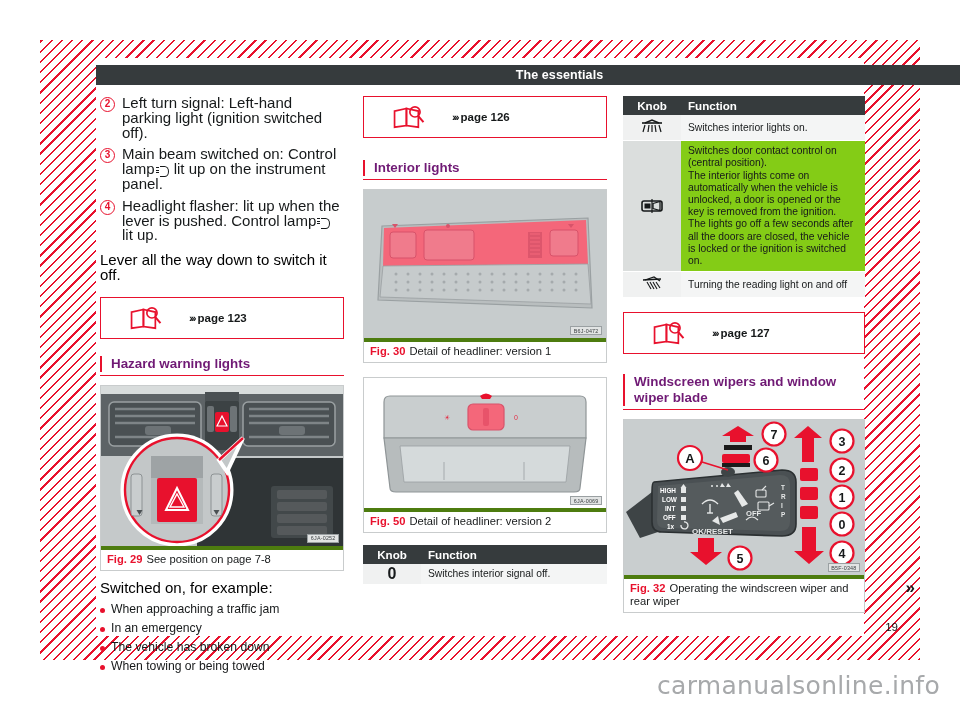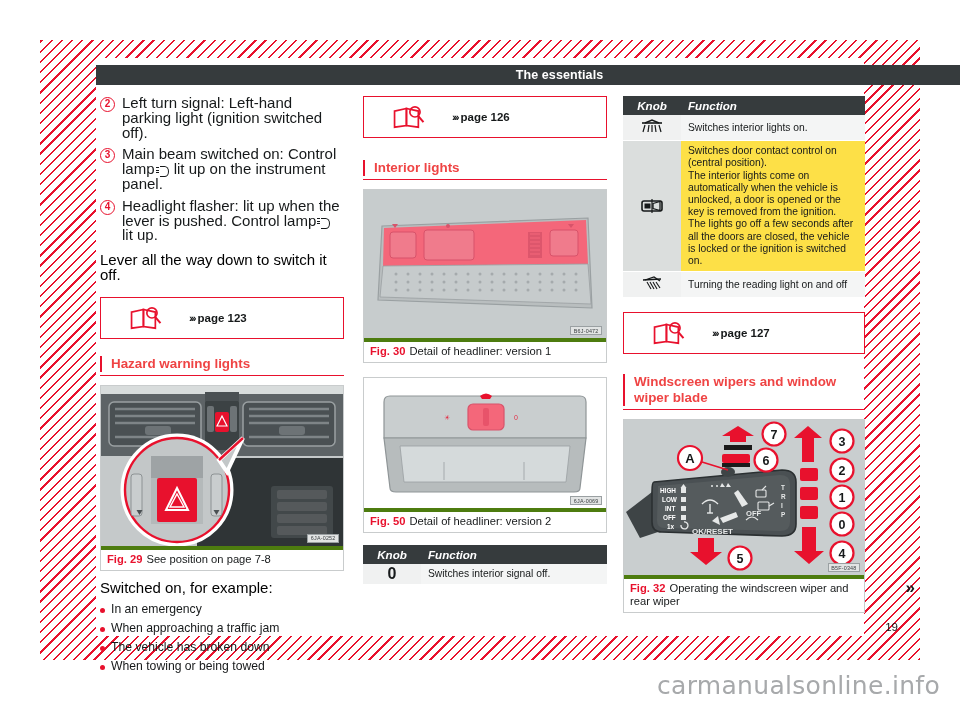--- a/index.html
+++ b/index.html
@@ -114,21 +114,21 @@
     color: #16191a;
     margin-left: 26px;
   }
   .ref-arrows { color: #16191a; letter-spacing: -2px; margin-right: 3px; }
   .book-icon { width: 34px; height: 26px; flex: 0 0 auto; }
 
   
   .section-head {
     font-size: 13.4px;
     font-weight: bold;
-    color: #ef4444;
+    color: #701a75;
     padding-left: 9px;
     border-left: 2.6px solid #e8112d;
     margin-bottom: 3px;
     line-height: 16px;
   }
   .head-rule {
     border: none;
     border-top: 1.3px solid #e8112d;
     margin-bottom: 9px;
   }
@@ -172,39 +172,38 @@
 
   
   table.knob { width: 100%; border-collapse: collapse; }
   table.knob th {
     background: #363b3d;
     color: #ffffff;
     font-size: 11.6px;
     font-weight: bold;
     text-align: left;
     padding: 3px 7px;
-    font-style: italic;
   }
   table.knob th.knob-col { width: 58px; text-align: center; }
   table.knob td {
     font-size: 10.3px;
     line-height: 12.2px;
     color: #16191a;
     padding: 4px 7px;
     vertical-align: middle;
     border-bottom: 1px solid #ffffff;
   }
   table.knob td.knob-cell {
     width: 58px;
     text-align: center;
     font-size: 16px;
     font-weight: bold;
     background: #f0f1f1;
   }
-  table.knob tr.alt td { background: #fde047; }
+  table.knob tr.alt td { background: #84cc16; }
   table.knob tr.alt td.knob-cell { background: #dbdedd; }
   table.knob tr.plain td { background: #f4f5f5; }
   table.knob tr.plain td.knob-cell { background: #f0f1f1; }
 
   
   .page-num {
     position: absolute;
     right: 62px; bottom: 75px;
     font-size: 11.5px;
     color: #16191a;
@@ -329,25 +328,25 @@
     <div class="fig-cap">
       <span class="fig-num">Fig. 29</span><span>See position on page 7-8</span>
     </div>
   </div>
 
   <div class="body-para">Switched on, for example:</div>
 
   <div style="margin-top:6px">
     <div class="bullet-row">
       <span class="bullet-dot"></span>
-      <span>In an emergency</span>
+      <span>When approaching a traffic jam</span>
     </div>
     <div class="bullet-row">
       <span class="bullet-dot"></span>
-      <span>When approaching a traffic jam</span>
+      <span>In an emergency</span>
     </div>
     <div class="bullet-row">
       <span class="bullet-dot"></span>
       <span>The vehicle has broken down</span>
     </div>
     <div class="bullet-row">
       <span class="bullet-dot"></span>
       <span>When towing or being towed</span>
     </div>
   </div>

